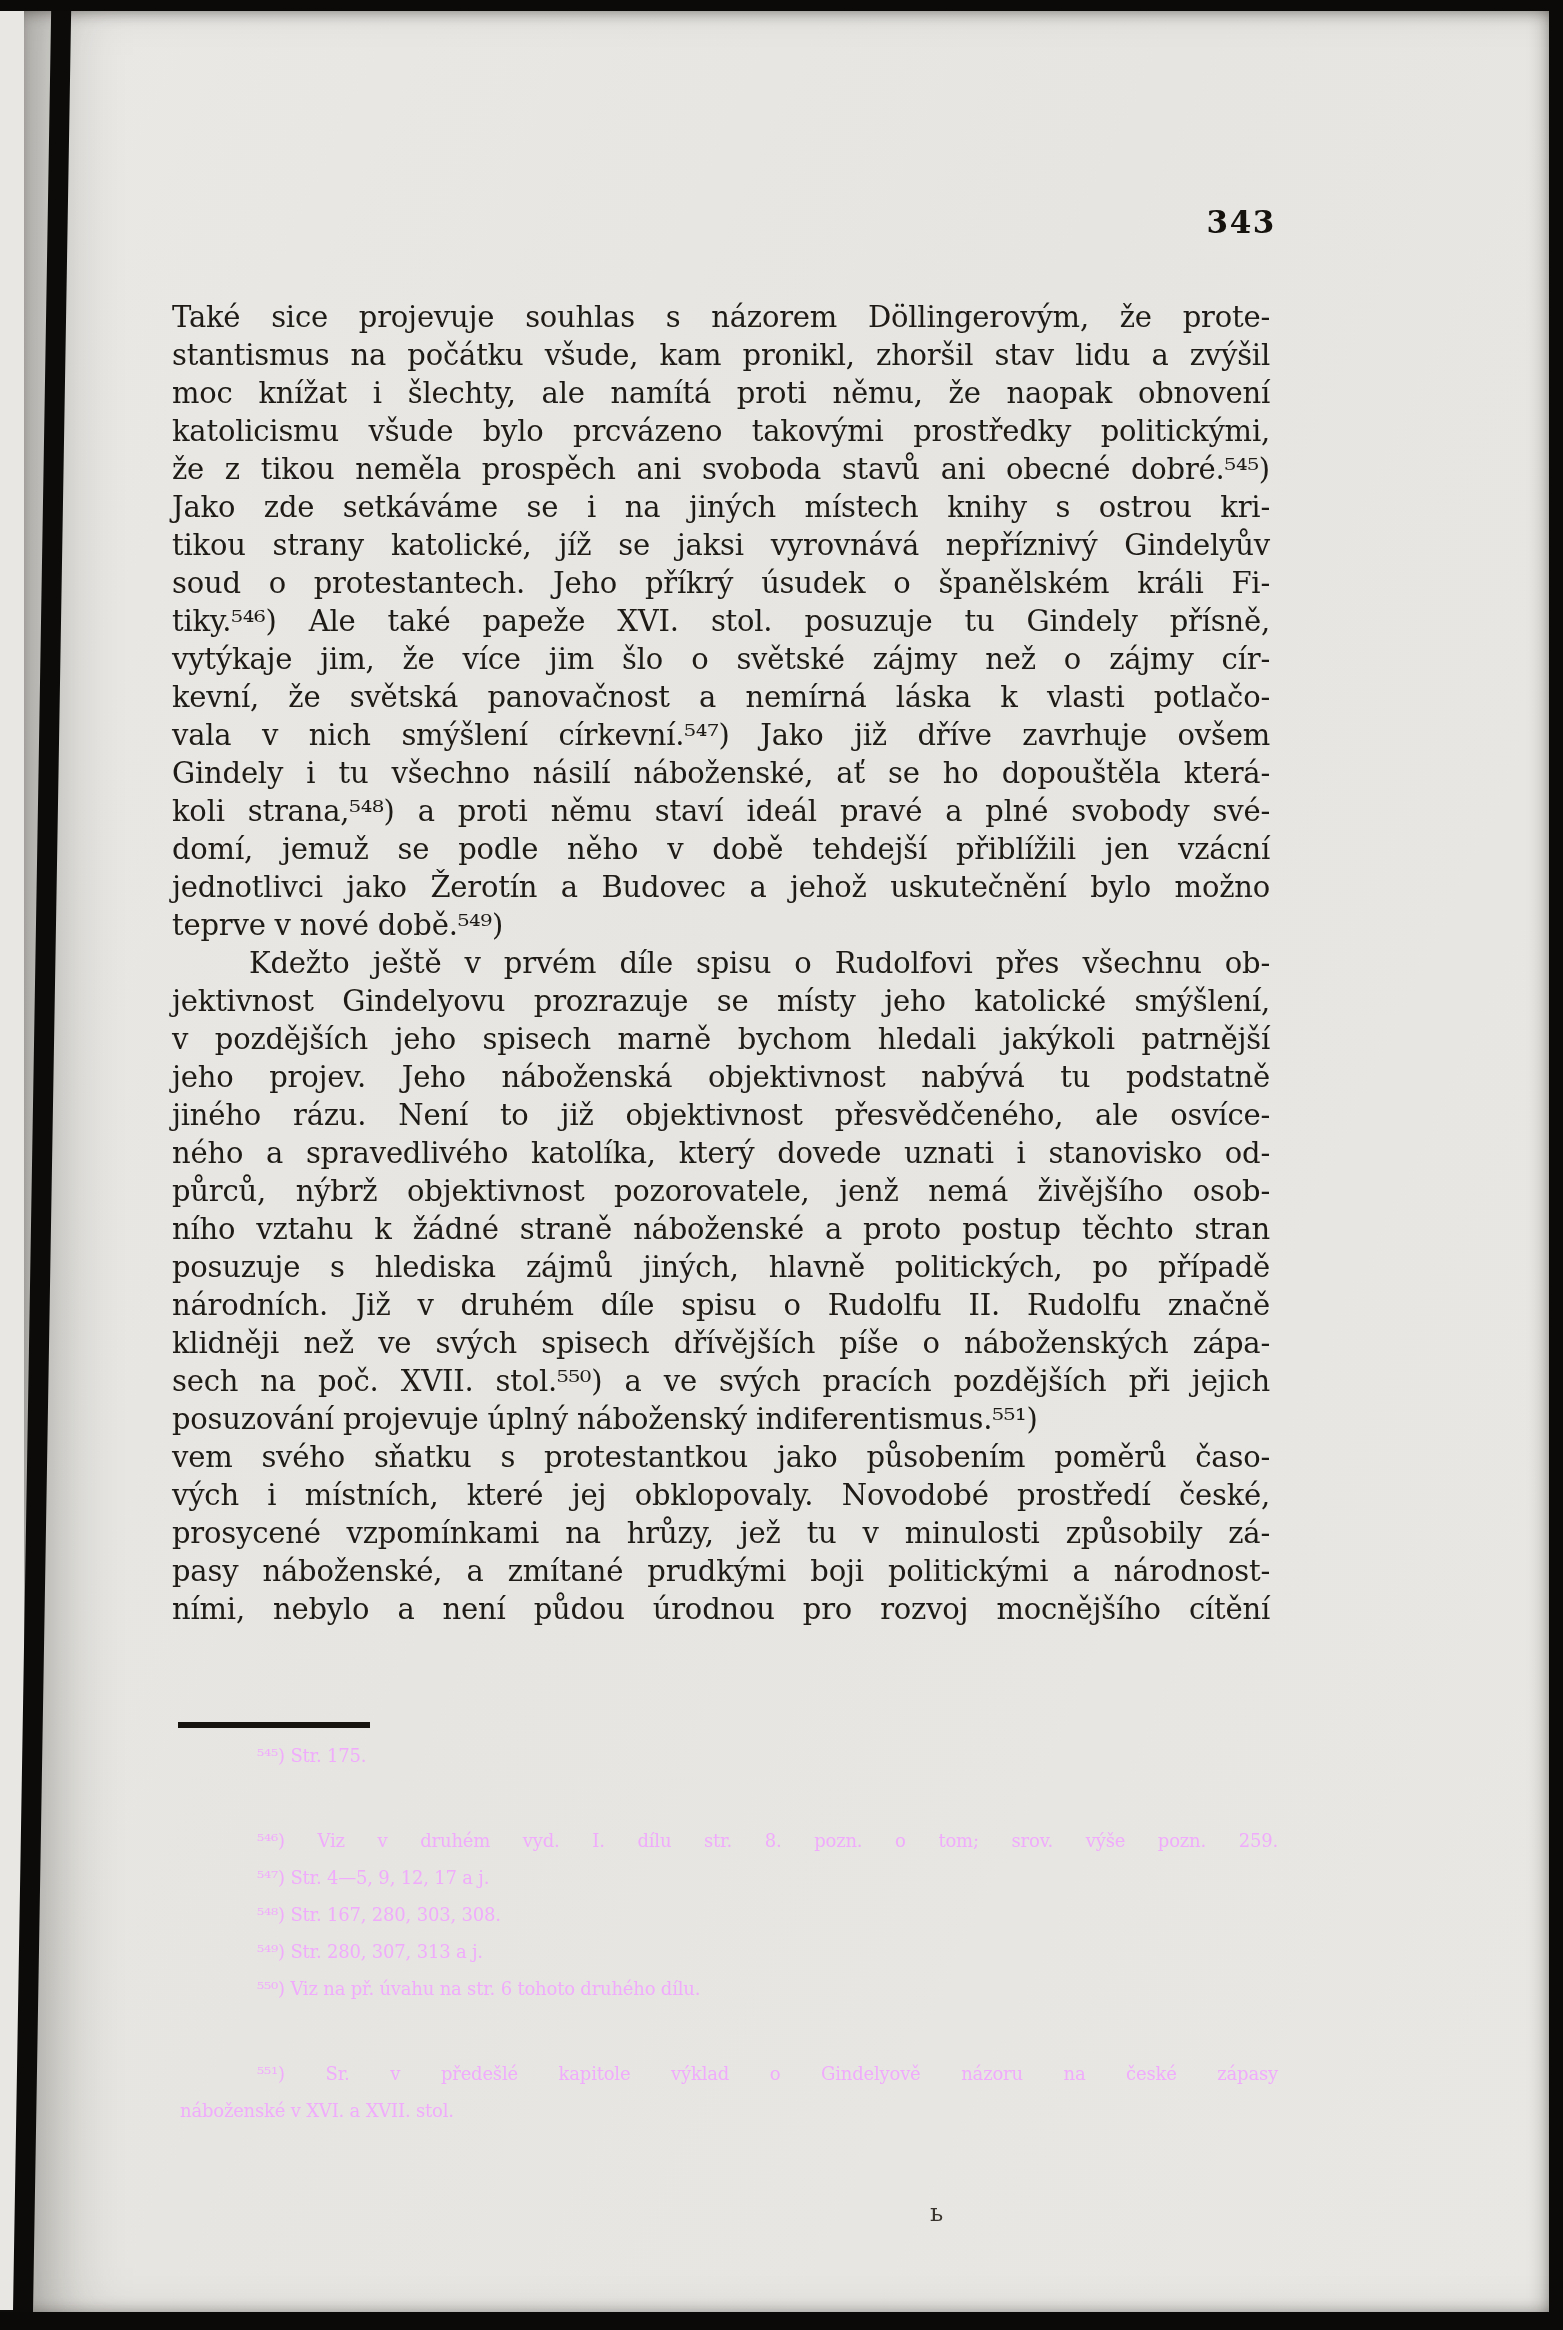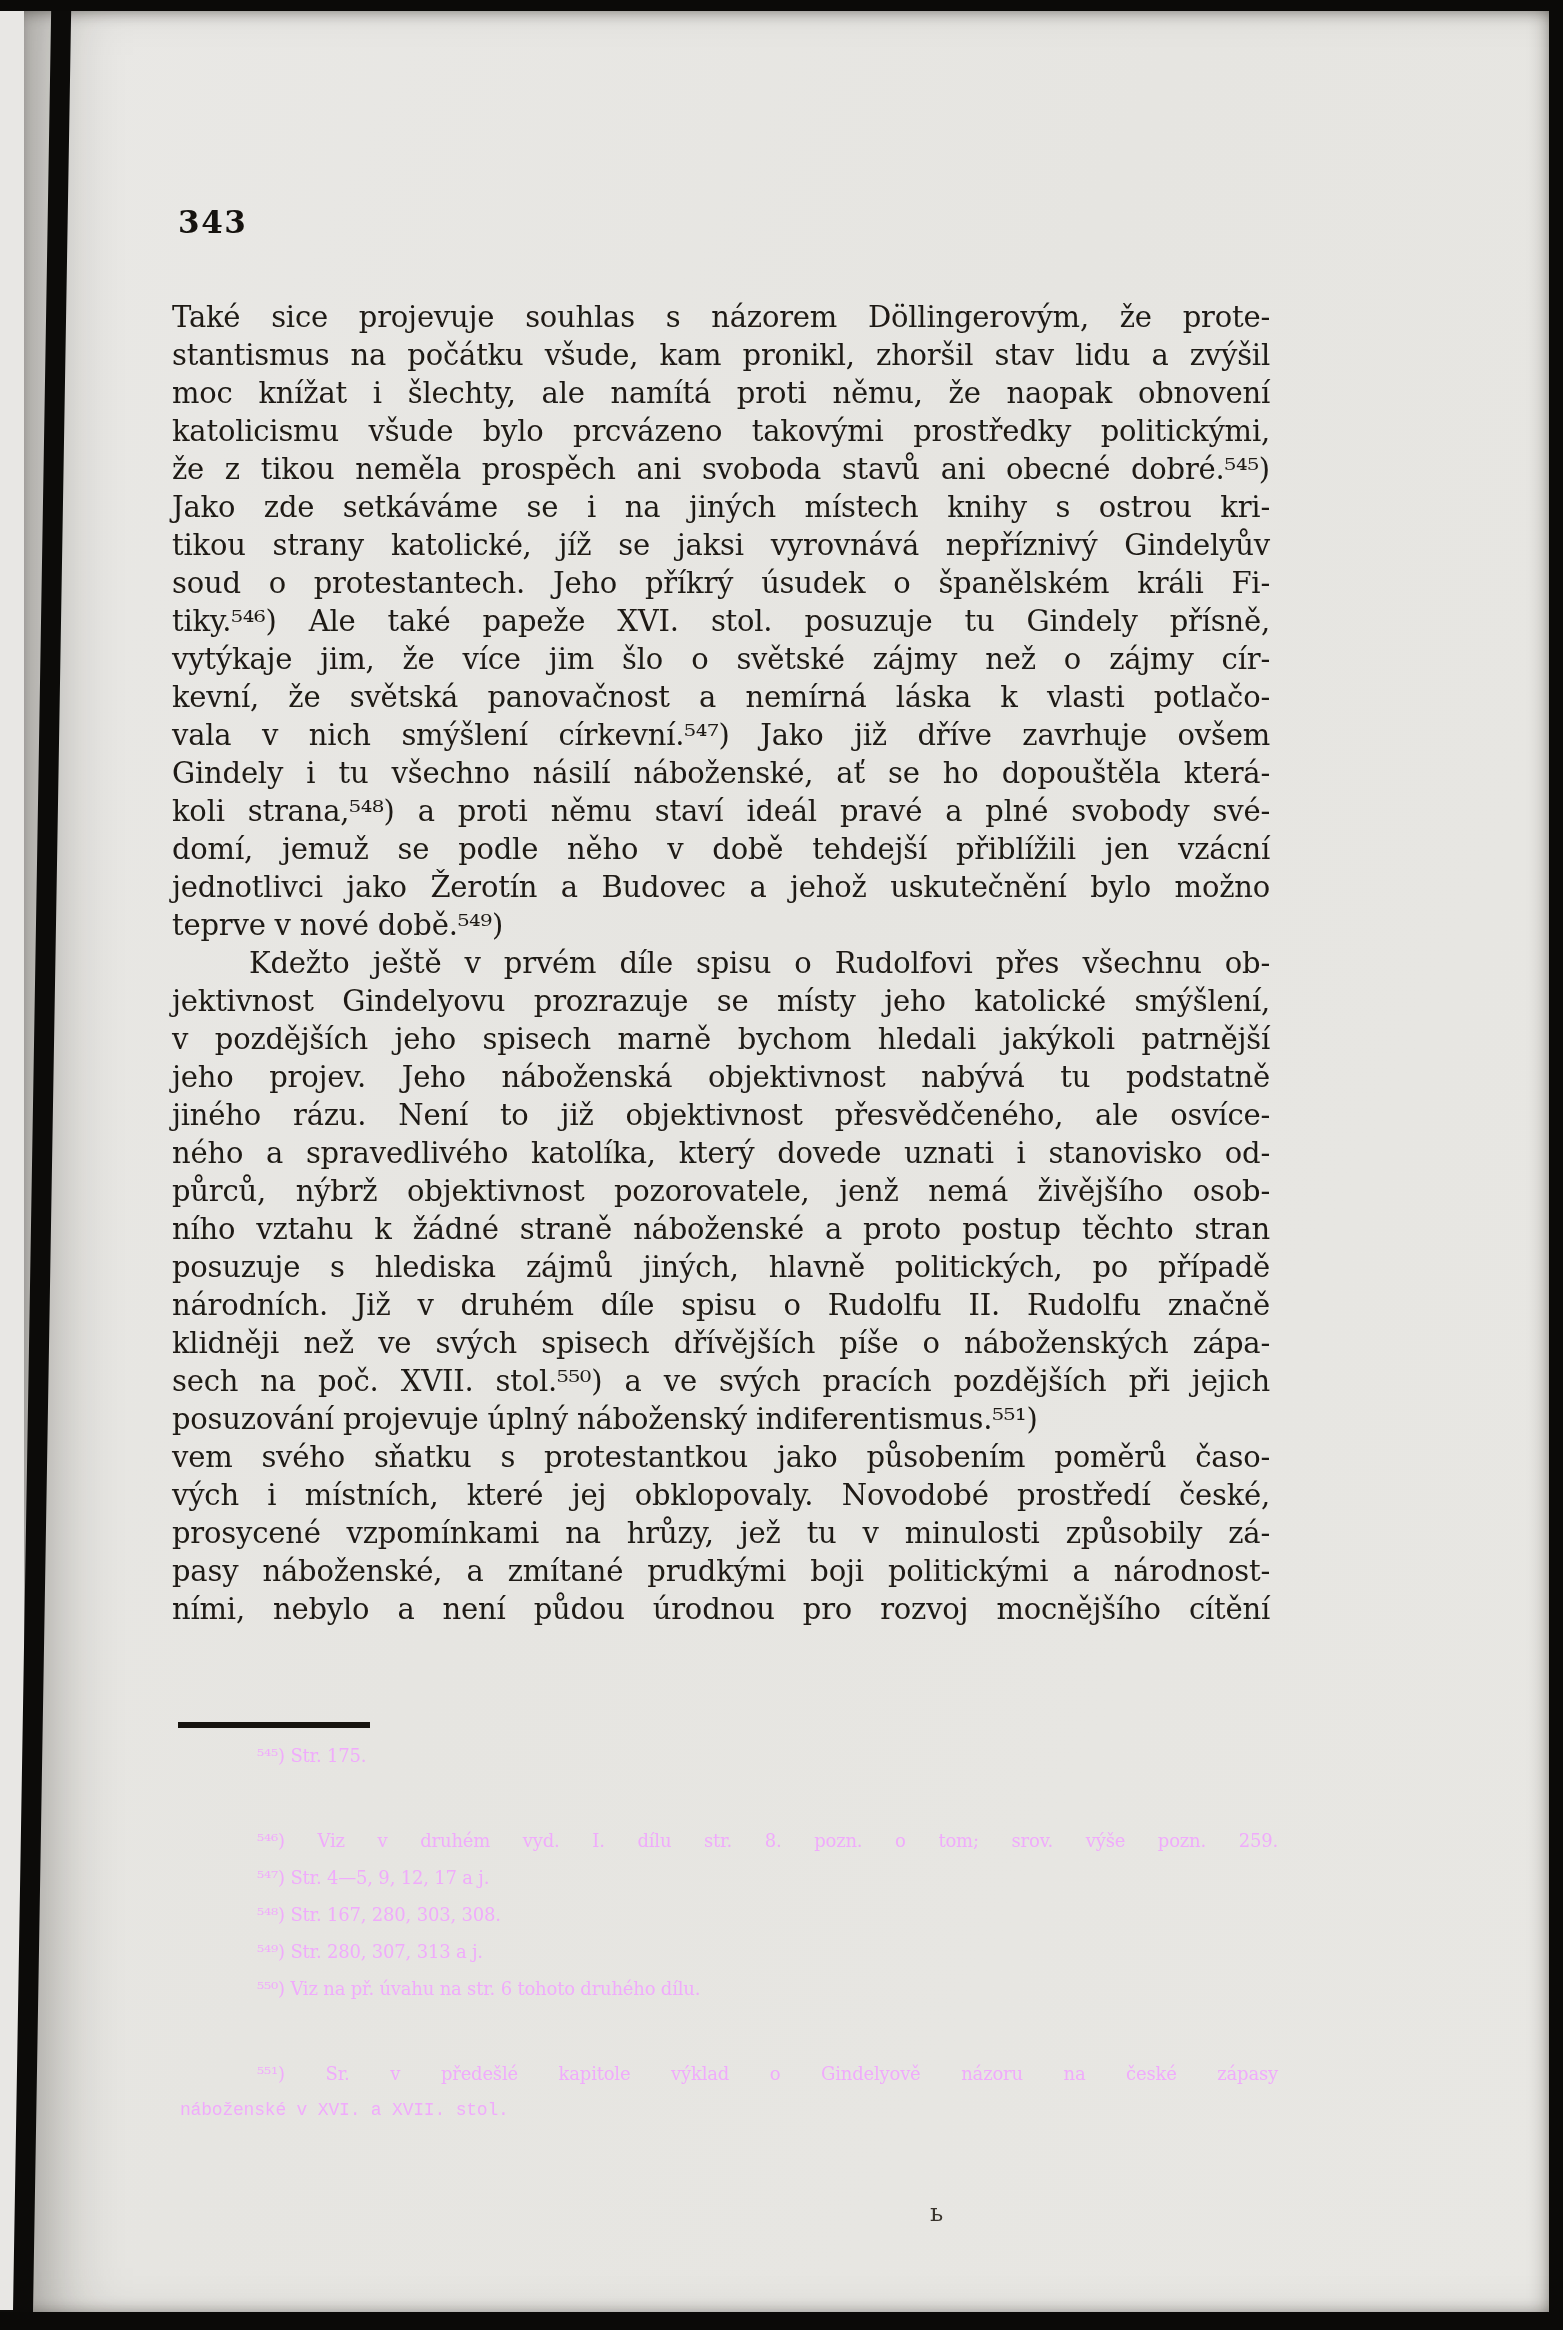--- a/index.html
+++ b/index.html
@@ -10,33 +10,33 @@
          background:linear-gradient(115deg,#e9e8e5 0%,#e6e5e1 45%,#e8e7e3 100%);
          box-shadow:inset 65px 0 81px -53px rgba(22,17,10,.45),
                     inset 0 9.8px 16.3px -9.8px rgba(22,17,10,.45),
                     inset -13px 0 19.5px -11.4px rgba(22,17,10,.35),
                     inset 0 -9.8px 14.7px -9.8px rgba(22,17,10,.30);}
   .gutter{position:absolute;left:32px;top:-16.3px;width:20.4px;height:2363px;background:#0c0b09;
           transform:rotate(0.95deg);border-radius:3.3px;}
   .bar-top{position:absolute;left:0;top:0;width:1564px;height:10.6px;background:#0b0a08;}
   .bar-right{position:absolute;left:1549px;top:0;width:14.7px;height:2330px;background:#0b0a08;}
   .bar-bottom{position:absolute;left:0;top:2312px;width:1564px;height:19px;background:#0b0a08;}
-  .pageno{position:absolute;left:178px;top:204px;width:1098px;
+  .pageno{position:absolute;left:178px;top:204px;width:1098px;text-align:right;
           font-size:31px;font-weight:bold;color:#16130f;letter-spacing:1.6px;}
   .bodytext{position:absolute;left:172px;top:298px;width:1098px;color:#1e1a15;
             font-size:29px;letter-spacing:-0.2px;}
   .tl{height:38px;line-height:38px;}
   .tl.j{text-align:justify;text-align-last:justify;}
   .tl.in{text-indent:77px;}
   .rule{position:absolute;left:178px;top:1722px;width:192px;height:5.7px;background:#17140f;}
   .fnotes{position:absolute;left:180px;top:1737px;width:1098px;color:#f0abfc;
           font-size:18px;letter-spacing:-0.2px;}
   .fl{height:37px;line-height:37px;text-indent:77px;}
   .fl.j{text-align:justify;text-align-last:justify;margin-top:48px;}
-  .fl.cont{text-indent:0;font-family:Liberation Mono, monospace;}
+  .fl.cont{text-indent:0;}
   .mark{position:absolute;left:930px;top:2198px;font-size:24.4px;color:#39342d;}
 </style>
 </head>
 <body>
 
 <div class="scan">
   <div class="neighbor"></div>
   <div class="paper"></div>
   <div class="gutter"></div>
   <div class="bar-top"></div>

